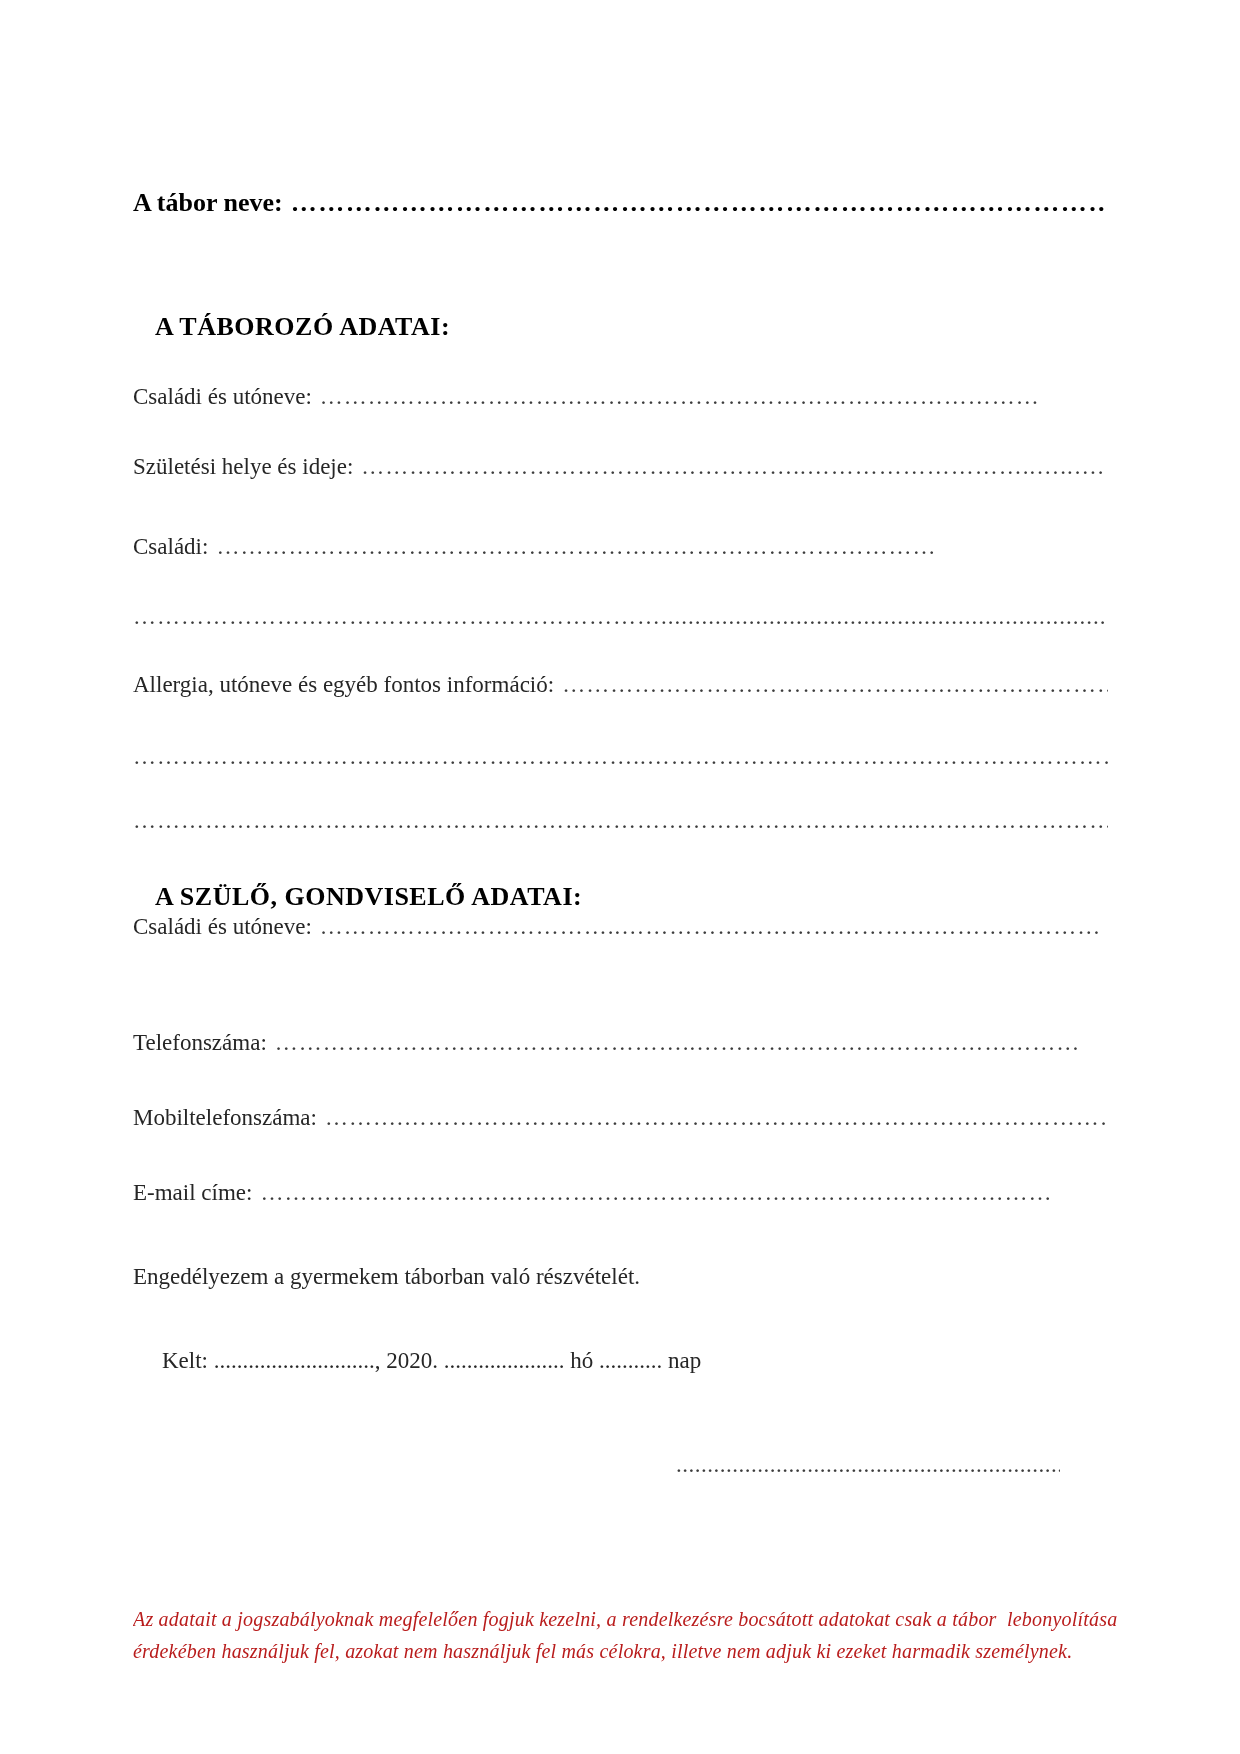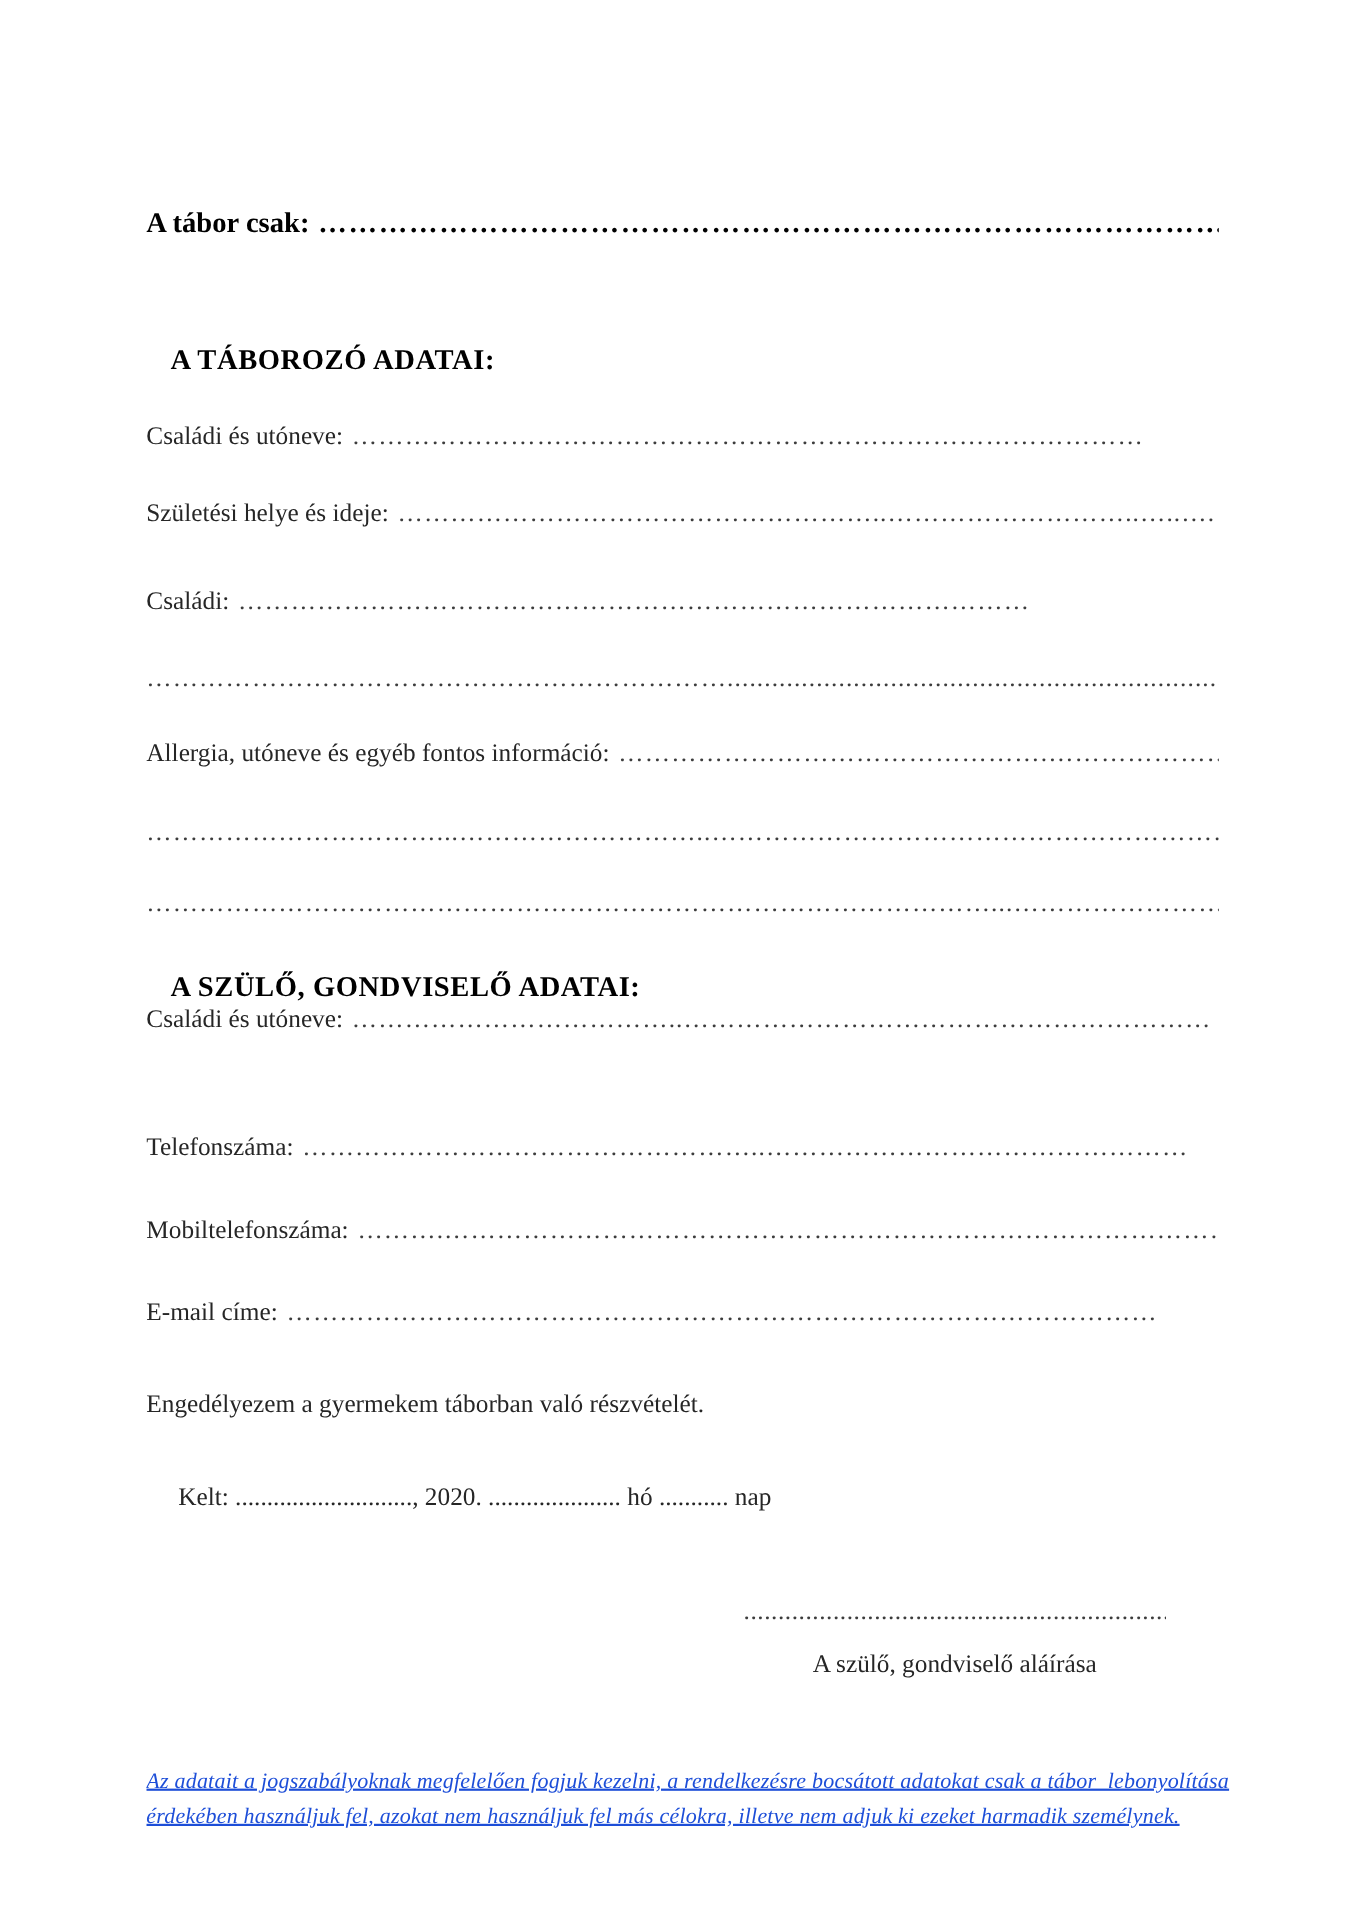--- a/index.html
+++ b/index.html
@@ -53,35 +53,34 @@
     letter-spacing:0.5px;
   }
   .sig-label{
     left:676px; width:384px;
     text-align:center;
     font-size:23px;
   }
   .footer-line{
     font-style:italic;
     font-size:20px;
-    color:#1d4ed8;
+    color:#b91c1c;
     width:1050px;
     white-space:pre;
     letter-spacing:0.2px;
-    text-decoration:underline;
   }
 </style>
 </head>
 <body>
 
 <div class="page">
 
 
   <div class="row campline" style="top:188px;">
-    <span class="lbl">A tábor csak:</span><span class="dots">………………………………………………………………………………………………..…</span>
+    <span class="lbl">A tábor neve:</span><span class="dots">………………………………………………………………………………………………..…</span>
   </div>
 
   <div class="row heading" style="top:312px;">A TÁBOROZÓ ADATAI:</div>
 
   <div class="row" style="top:382px;">
     <span class="lbl">Családi és utóneve:</span><span class="dots">………………………………………………………………………………</span>
   </div>
 
   <div class="row" style="top:452px;">
     <span class="lbl">Születési helye és ideje:</span><span class="dots">………………………………………………..………………………..…..….</span>
@@ -124,19 +123,18 @@
   <div class="row" style="top:1178px;">
     <span class="lbl">E-mail címe:</span><span class="dots">………………………………………………………………………………………</span>
   </div>
 
   <div class="row" style="top:1262px;">Engedélyezem a gyermekem táborban való részvételét.</div>
 
   <div class="row" style="top:1346px;margin-left:29px;">Kelt: ............................, 2020. ..................... hó ........... nap</div>
 
   <div class="row sig-dots" style="top:1450px;">......................................................................</div>
 
-  <div class="row sig-label" style="top:1498px;">A szülő, gondviselő aláírása</div>
 
   <div class="row footer-line" style="top:1604px;">Az adatait a jogszabályoknak megfelelően fogjuk kezelni, a rendelkezésre bocsátott adatokat csak a tábor  lebonyolítása</div>
 
   <div class="row footer-line" style="top:1636px;">érdekében használjuk fel, azokat nem használjuk fel más célokra, illetve nem adjuk ki ezeket harmadik személynek.</div>
 
 </div>
 
 </body></html>

